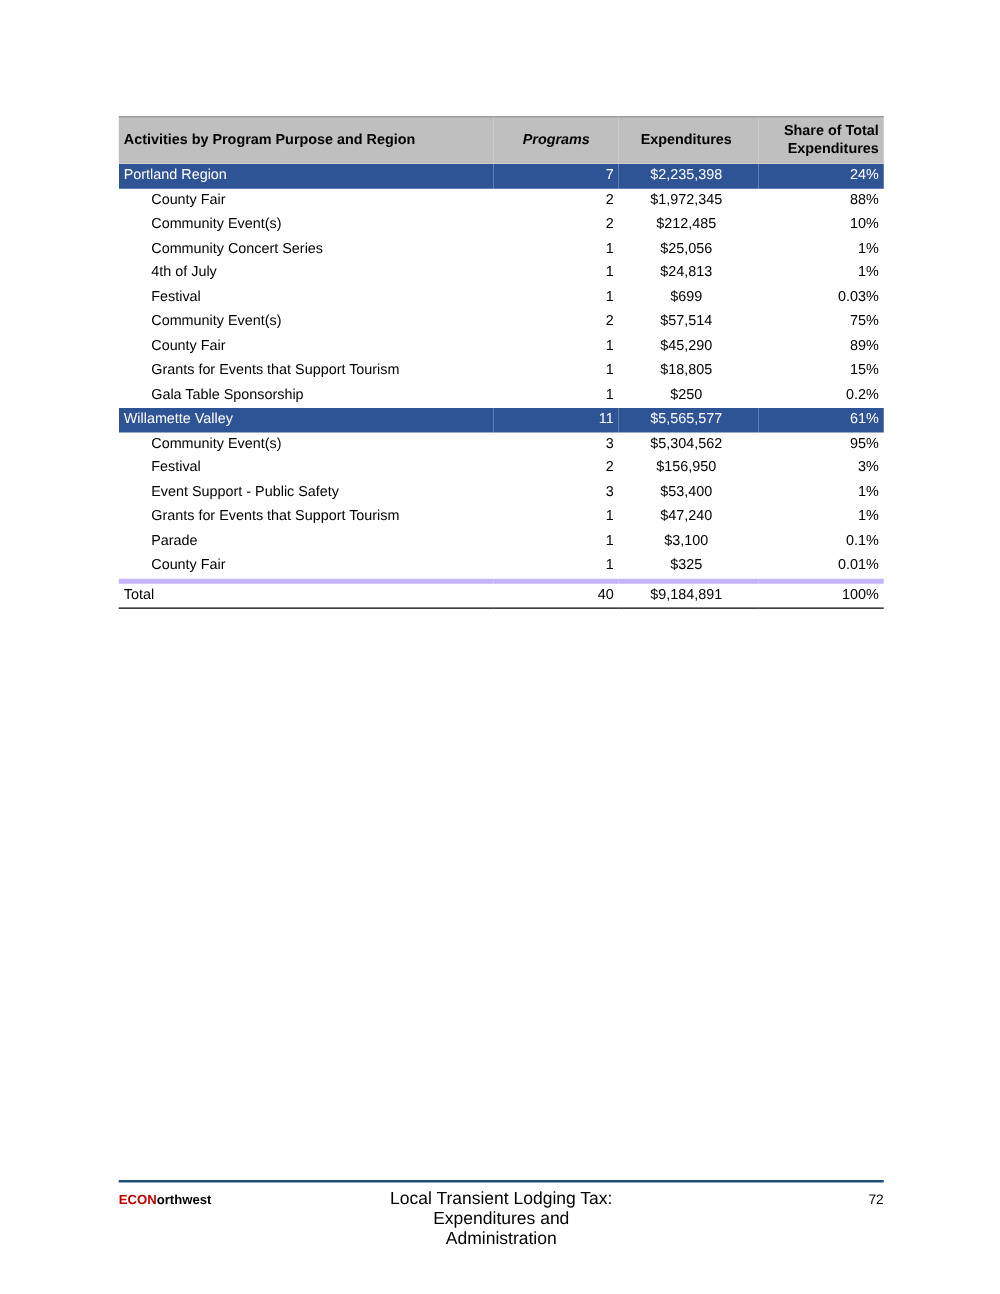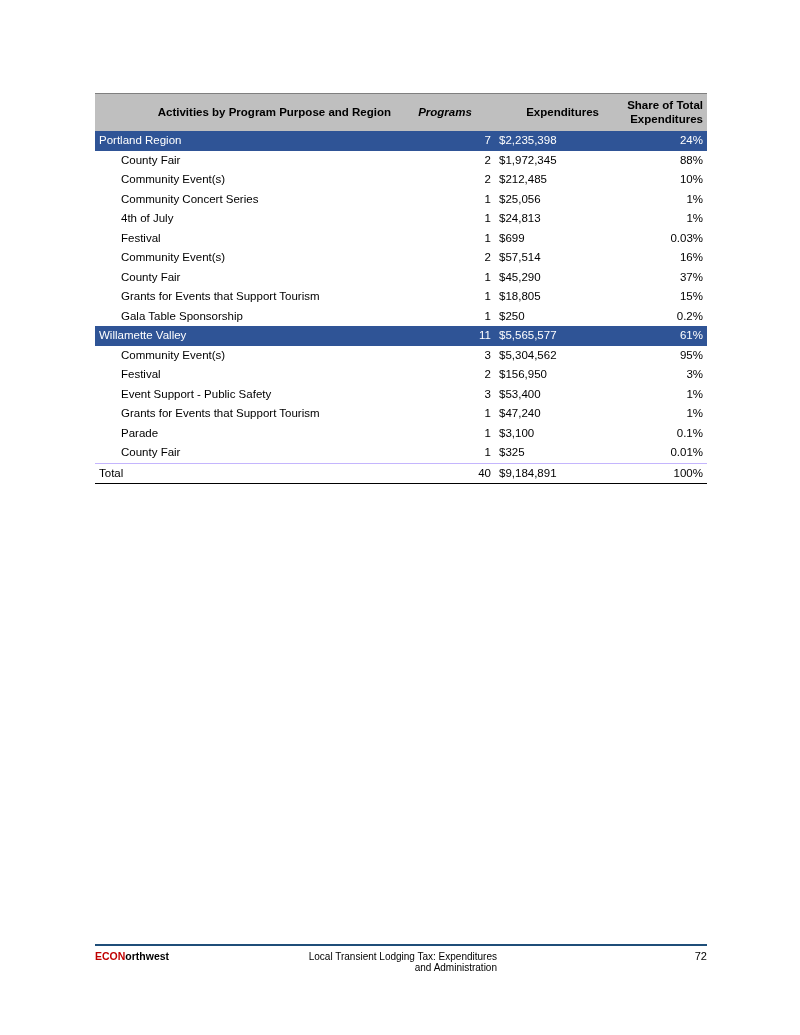--- a/index.html
+++ b/index.html
@@ -16,38 +16,38 @@
     position:relative;overflow:hidden;
   }
   .table-wrap{position:absolute;left:95px;top:93px;width:612px;}
   table{width:100%;border-collapse:collapse;font-size:11.5px;table-layout:fixed;}
   col.c1{width:300px}col.c2{width:100px}col.c3{width:112px}col.c4{width:100px}
   th{
     background:var(--header-row-bg);
     font-weight:bold;padding:5px 4px;line-height:13.5px;
     border-top:1px solid #7f7f7f;vertical-align:middle;
   }
-  .th-act{text-align:right;}
+  .th-act{text-align:left;}
   .th-prog{text-align:center;font-style:italic;}
-  .th-exp{text-align:right;padding-right:8px;}
+  .th-exp{text-align:center;padding-right:8px;}
   .th-share{text-align:right;}
   td{padding:2px 4px;line-height:15.5px;white-space:nowrap;overflow:hidden;}
   .cell-name{text-align:left;padding-left:4px;}
   .row-detail .cell-name{padding-left:26px;}
   .cell-programs{text-align:right;padding-right:4px;}
-  .cell-expenditures{text-align:left;padding-right:8px;}
+  .cell-expenditures{text-align:center;padding-right:8px;}
   .cell-share{text-align:right;padding-right:4px;}
   .row-region td{background:var(--region-row-bg);color:#ffffff;}
-  .row-total td{border-top:1px solid #c4b5fd;border-bottom:1px solid #000;}
+  .row-total td{border-top:4px solid #c4b5fd;border-bottom:1px solid #000;}
   .footer-line{position:absolute;left:95px;top:944px;width:612px;height:2px;background:var(--footer-line);}
   .footer{position:absolute;left:95px;top:950px;width:612px;display:flex;align-items:baseline;gap:40px;}
   .brand{font-size:10.5px;font-weight:bold;width:170px;}
   .brand-red{color:var(--brand-red);}
   .brand-black{color:#000;}
-  .footer-title{flex:1;text-align:right;font-size:10px;}
+  .footer-title{flex:1;text-align:center;font-size:14px;}
   .page-number{width:170px;text-align:right;font-size:11px;}
 </style>
 </head>
 <body>
 
 <div class="page">
 
   <div class="table-wrap">
     <table>
       <colgroup>
@@ -98,27 +98,27 @@
           <tr class="row-detail">
             <td class="cell-name">Festival</td>
             <td class="cell-programs">1</td>
             <td class="cell-expenditures">$699</td>
             <td class="cell-share">0.03%</td>
           </tr>
           <tr class="row-detail">
             <td class="cell-name">Community Event(s)</td>
             <td class="cell-programs">2</td>
             <td class="cell-expenditures">$57,514</td>
-            <td class="cell-share">16%</td>
+            <td class="cell-share">75%</td>
           </tr>
           <tr class="row-detail">
             <td class="cell-name">County Fair</td>
             <td class="cell-programs">1</td>
             <td class="cell-expenditures">$45,290</td>
-            <td class="cell-share">37%</td>
+            <td class="cell-share">89%</td>
           </tr>
           <tr class="row-detail">
             <td class="cell-name">Grants for Events that Support Tourism</td>
             <td class="cell-programs">1</td>
             <td class="cell-expenditures">$18,805</td>
             <td class="cell-share">15%</td>
           </tr>
           <tr class="row-detail">
             <td class="cell-name">Gala Table Sponsorship</td>
             <td class="cell-programs">1</td>

